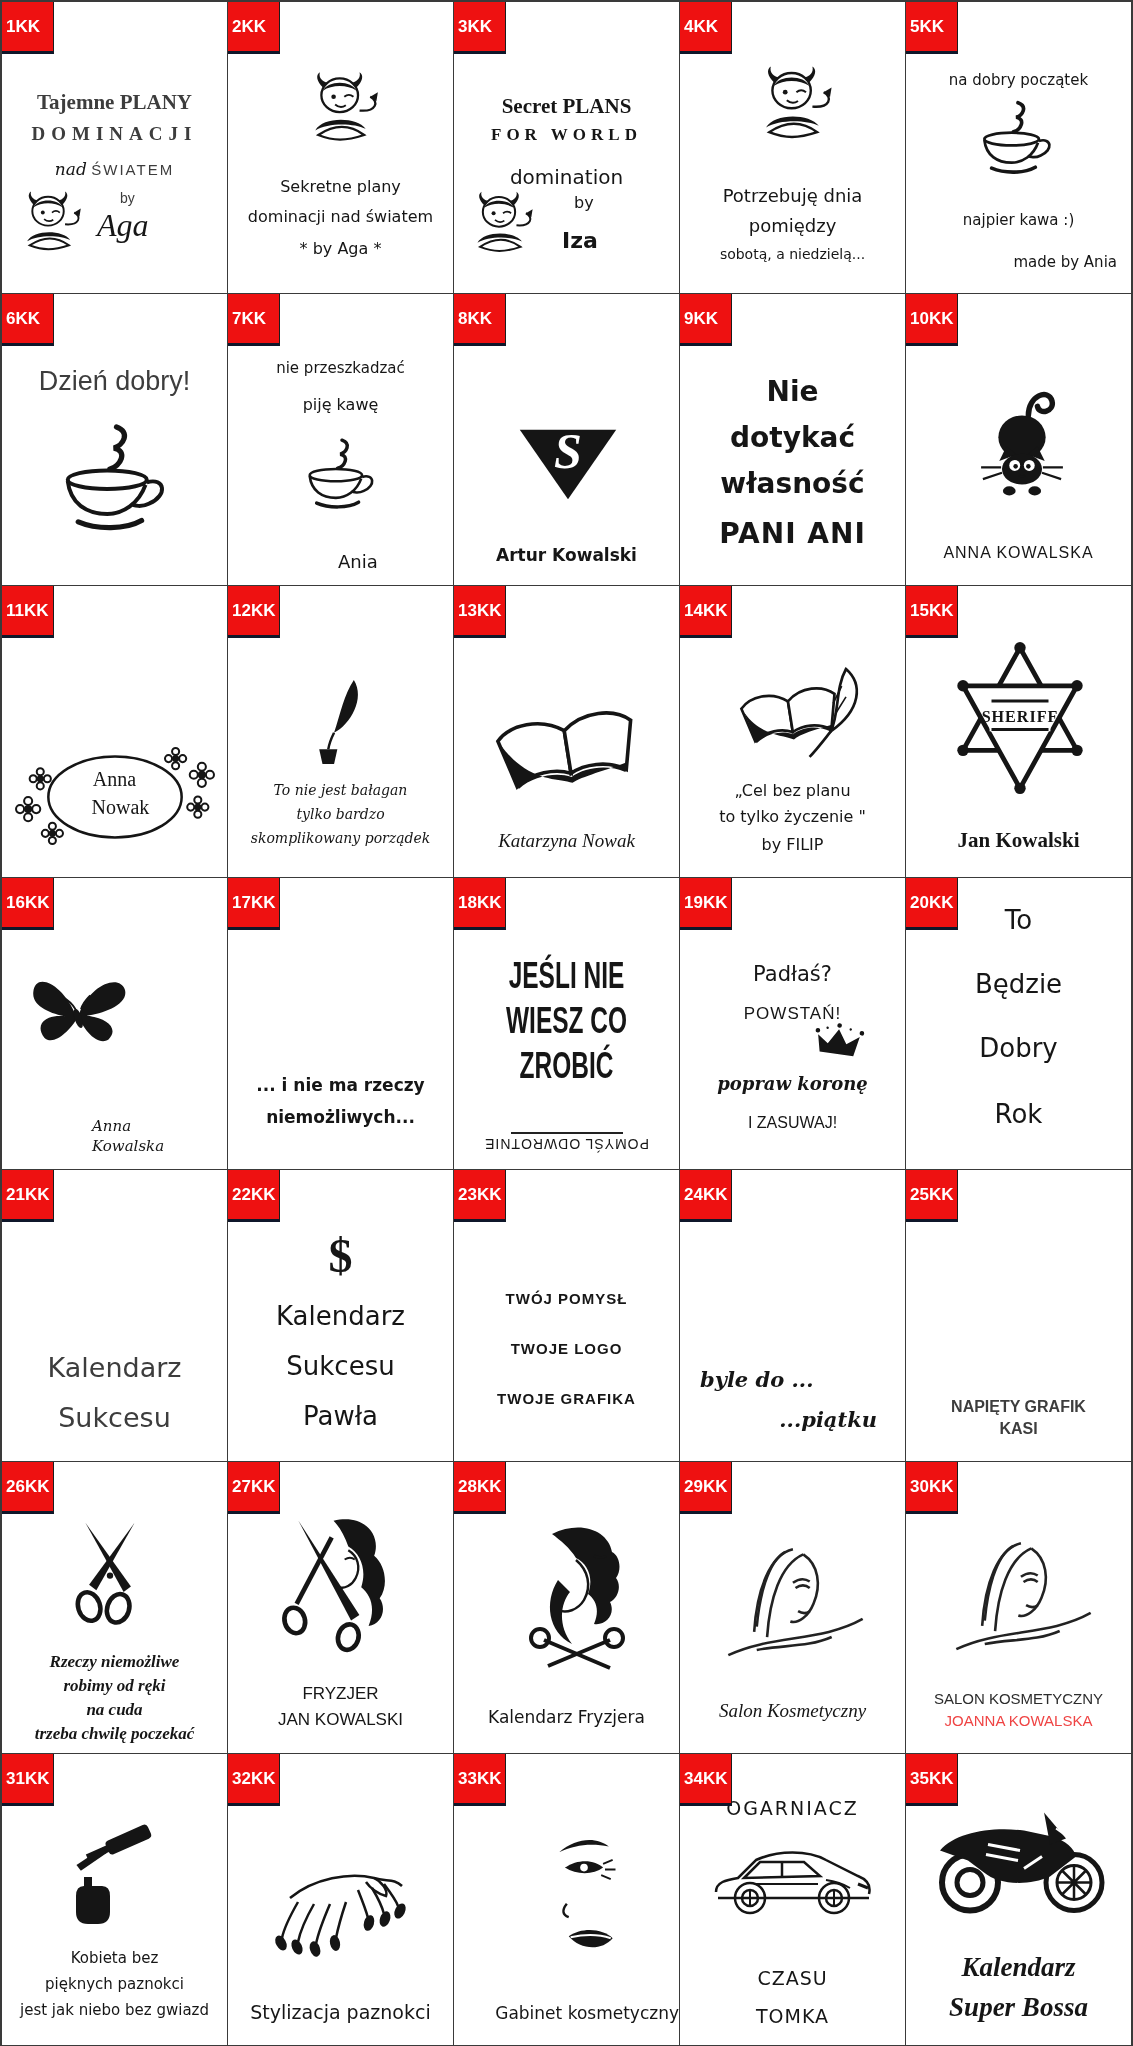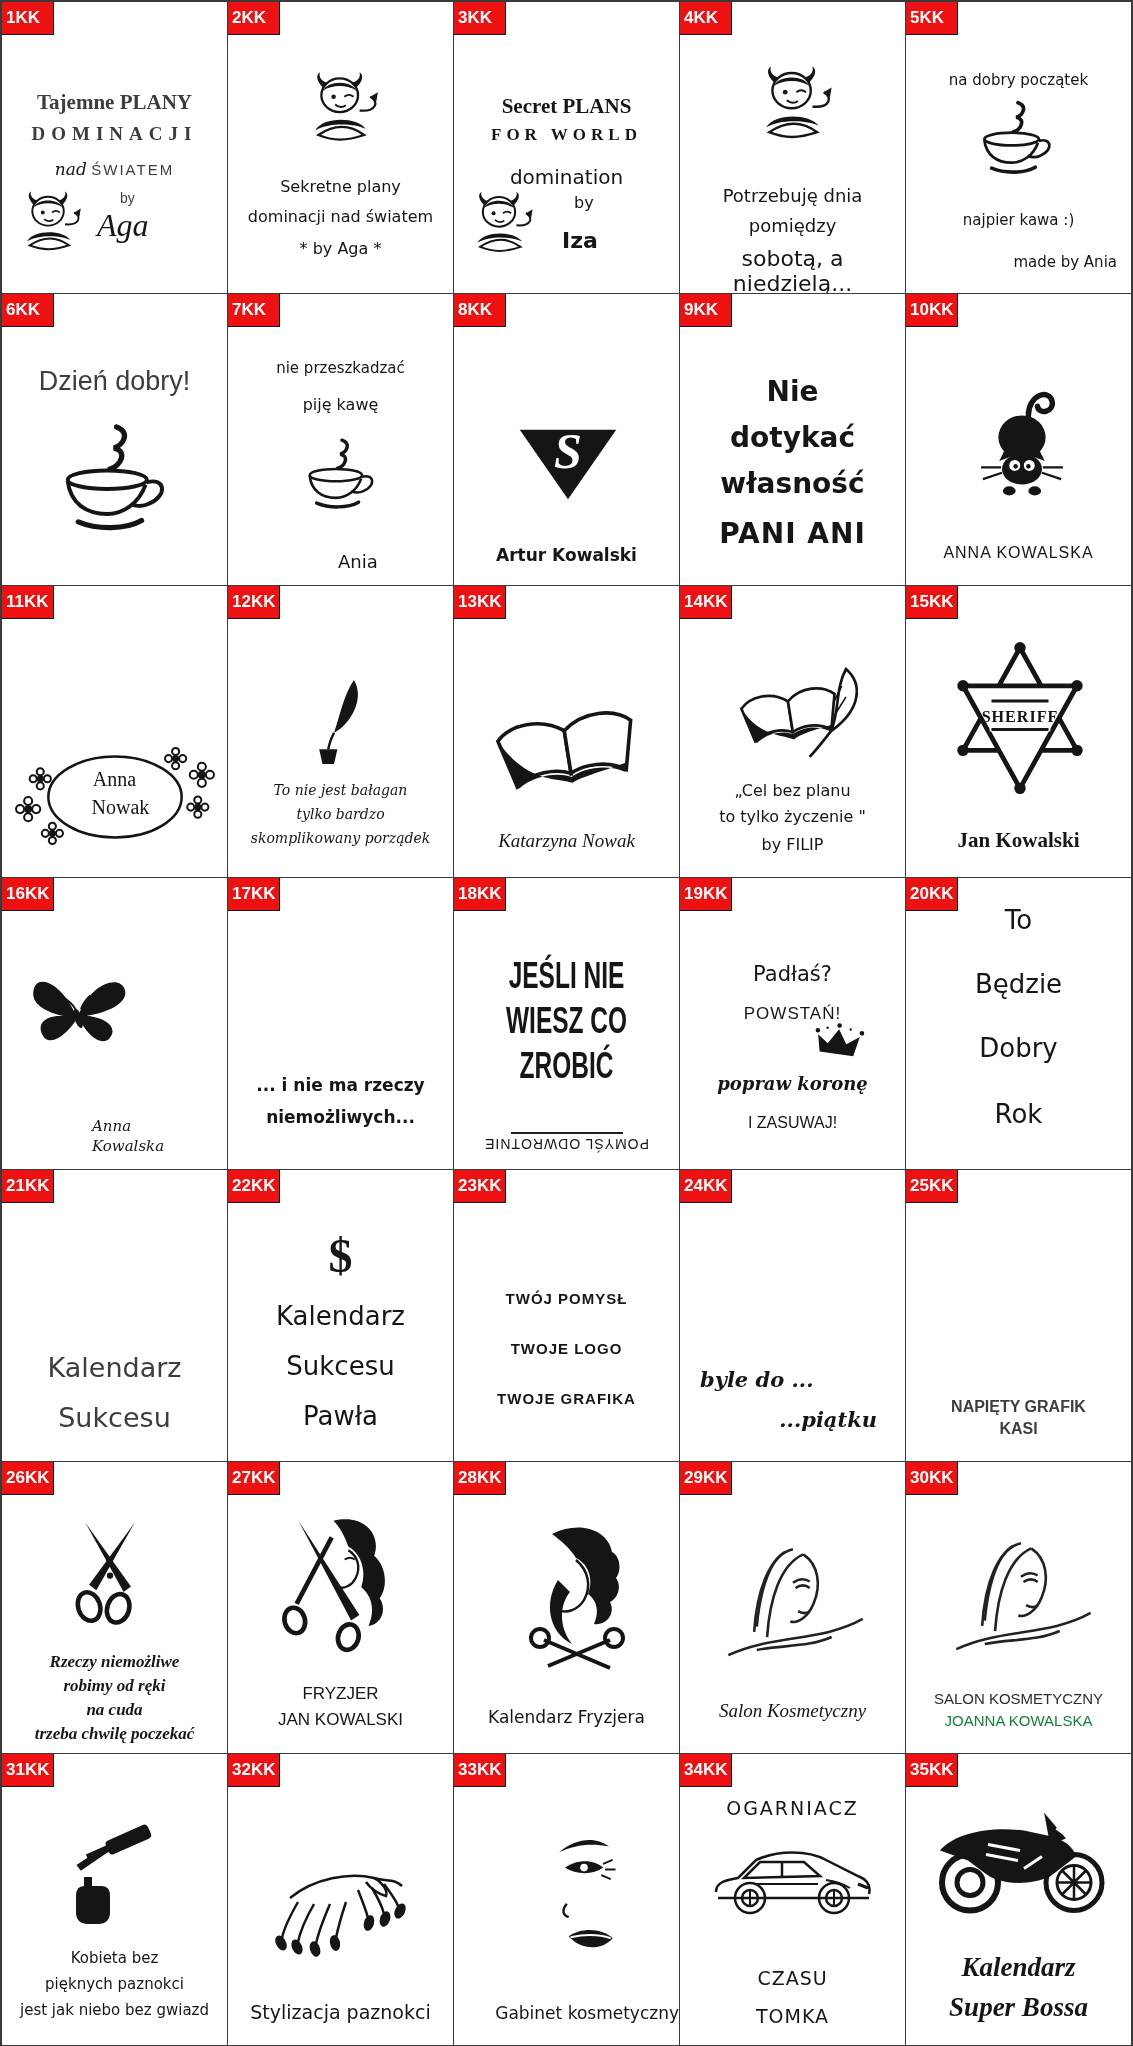--- a/index.html
+++ b/index.html
@@ -1,21 +1,21 @@
 <!DOCTYPE html>
 <html><head>
 <meta charset="utf-8">
 <style>
   html,body{margin:0;padding:0;background:#fff;}
   body{width:1133px;font-family:"Liberation Sans",sans-serif;color:#161616;}
   .grid{width:1129px;border:2px solid #3a3a3a;background:#3a3a3a;display:grid;
         grid-template-columns:repeat(5,1fr);grid-auto-rows:291px;gap:1px;}
   .cell{position:relative;background:#fff;overflow:hidden;}
-  .tag{position:absolute;top:0;left:0;width:52px;height:33px;background:#ee1111;
-       border-right:1px solid #1c1c1c;border-bottom:1px solid #0f172a;color:#fff;
+  .tag{position:absolute;top:0;left:0;width:52px;height:52px;background:#ee1111;
+       border-right:1px solid #1c1c1c;border-bottom:3px solid #0f172a;color:#fff;
        font-family:"Liberation Sans",sans-serif;font-weight:bold;font-size:17px;
        display:flex;align-items:center;padding-left:4px;box-sizing:border-box;z-index:3;}
   .abs{position:absolute;left:0;right:0;text-align:center;line-height:1.15;}
   .fc{font-family:"DejaVu Sans",sans-serif;}               
   .fs{font-family:"Liberation Sans",sans-serif;}           
   .fb{font-family:"Liberation Serif",serif;font-weight:700;}
   .fi{font-family:"Liberation Serif",serif;font-style:italic;} 
   .fx{font-family:"DejaVu Serif",serif;font-style:italic;} 
   .gray{color:#3d3d3d;}
   .icon{position:absolute;}
@@ -111,21 +111,21 @@
         <path d="M58 34 q6 -5 12 0" fill="none" stroke="#151515" stroke-width="2.5"></path>
         <path d="M46 44 q7 6 14 1" fill="none" stroke="#151515" stroke-width="2.5"></path>
         <path d="M20 78 C30 60 74 60 86 76 C70 68 36 68 20 78 Z" fill="#151515"></path>
         <path d="M24 84 C45 70 65 70 84 84 C60 92 44 92 24 84 Z" fill="none" stroke="#151515" stroke-width="3"></path>
         <path d="M78 52 C100 54 104 40 92 34" fill="none" stroke="#151515" stroke-width="3"></path>
         <path d="M92 34 l10 -6 l-2 12 Z" fill="#151515"></path>
       </svg>
     </div>
     <div class="abs fc" style="top:184px;font-size:18px;">Potrzebuję dnia</div>
     <div class="abs fc" style="top:214px;font-size:18px;">pomiędzy</div>
-    <div class="abs fc" style="top:244px;font-size:22px;text-align:center;">sobotą, a niedzielą...</div>
+    <div class="abs fc" style="top:244px;font-size:14px;text-align:center;">sobotą, a niedzielą...</div>
   </div>
 
   <div class="cell">
     <div class="tag">5KK</div>
     <div class="abs fc" style="top:70px;font-size:15px;">na dobry początek</div>
     <div class="icon" style="left:62px;top:92px;">
       <svg width="100" height="92" viewBox="0 0 110 90">
         <path d="M55 4 C66 8 60 18 53 20 C64 22 58 34 50 36" fill="none" stroke="#151515" stroke-width="4" stroke-linecap="round"></path>
         <ellipse cx="48" cy="44" rx="30" ry="7" fill="none" stroke="#151515" stroke-width="3"></ellipse>
         <path d="M18 45 C20 62 32 70 48 70 C60 70 72 62 77 48" fill="none" stroke="#151515" stroke-width="3"></path>
@@ -496,21 +496,21 @@
         <path d="M52 8 C38 16 32 44 30 66"></path>
         <path d="M66 10 C78 18 80 34 74 48 C70 58 62 64 56 62"></path>
         <path d="M60 36 q6 -4 11 0"></path>
         <path d="M58 32 q7 -5 13 -1"></path>
         <path d="M62 54 q5 3 9 0"></path>
         <path d="M8 88 C42 72 80 78 112 60"></path>
         <path d="M30 84 C50 80 70 82 88 74"></path>
       </svg>
     </div>
     <div class="abs fs" style="top:228px;font-size:15px;color:#2c2c2c;">SALON KOSMETYCZNY</div>
-    <div class="abs fs" style="top:250px;font-size:15px;color:#15803d;">JOANNA KOWALSKA</div>
+    <div class="abs fs" style="top:250px;font-size:15px;color:#ef4444;">JOANNA KOWALSKA</div>
   </div>
 
   <div class="cell">
     <div class="tag">31KK</div>
     <div class="icon" style="left:52px;top:62px;">
       <svg width="110" height="118" viewBox="0 0 110 110">
         <g transform="rotate(-24 70 22)">
           <rect x="52" y="14" width="46" height="15" rx="4" fill="#151515"></rect>
           <rect x="30" y="18" width="24" height="7" fill="#151515"></rect>
         </g>

